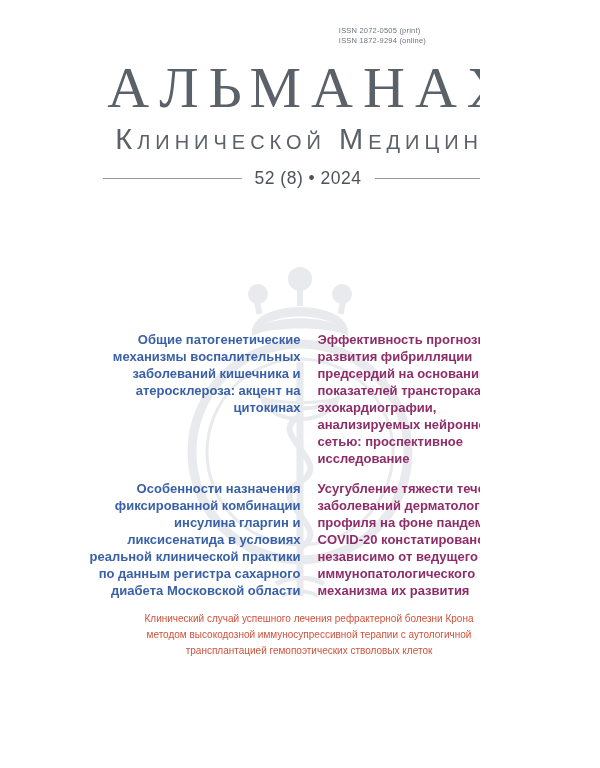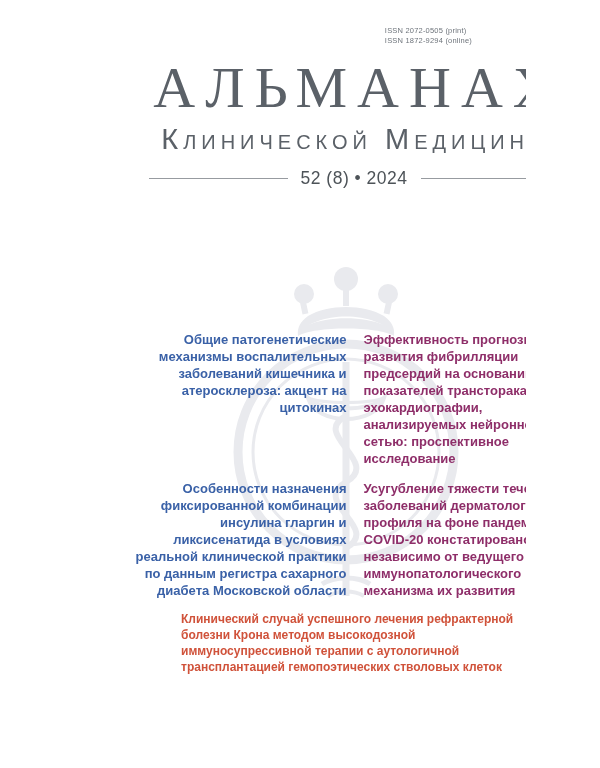--- a/index.html
+++ b/index.html
@@ -3,21 +3,20 @@
 <meta charset="utf-8">
 <style>
   html, body { margin: 0; padding: 0; background: #ffffff; }
   .page {
     position: relative;
     width: 480px;
     height: 768px;
     background: #ffffff;
     overflow: hidden;
     font-family: "Liberation Sans", sans-serif;
-    margin-left: 46px;
   }
 
   
   .issn {
     position: absolute;
     top: 26px;
     right: 54px;
     text-align: left;
     color: var(--issn-ink);
     font-size: 7.5px;
@@ -90,24 +89,25 @@
   .article {
     font-size: 13px;
     line-height: 17px;
     font-weight: bold;
   }
   .article.left-col  { text-align: right; color: var(--accent-blue); }
   .article.right-col { text-align: left;  color: var(--accent-purple); }
   .featured-article {
     width: 348px;
     margin: 12px auto 0;
+    text-align: center;
     color: var(--accent-red);
-    font-size: 12px;
+    font-size: 10px;
     line-height: 16px;
-    font-weight: bold;
+    font-weight: normal;
   }
 </style>
 </head>
 <body>
 
 <div class="page">
 
   <div class="issn">
     <div>ISSN 2072-0505 (print)</div>
     <div>ISSN 1872-9294 (online)</div>

